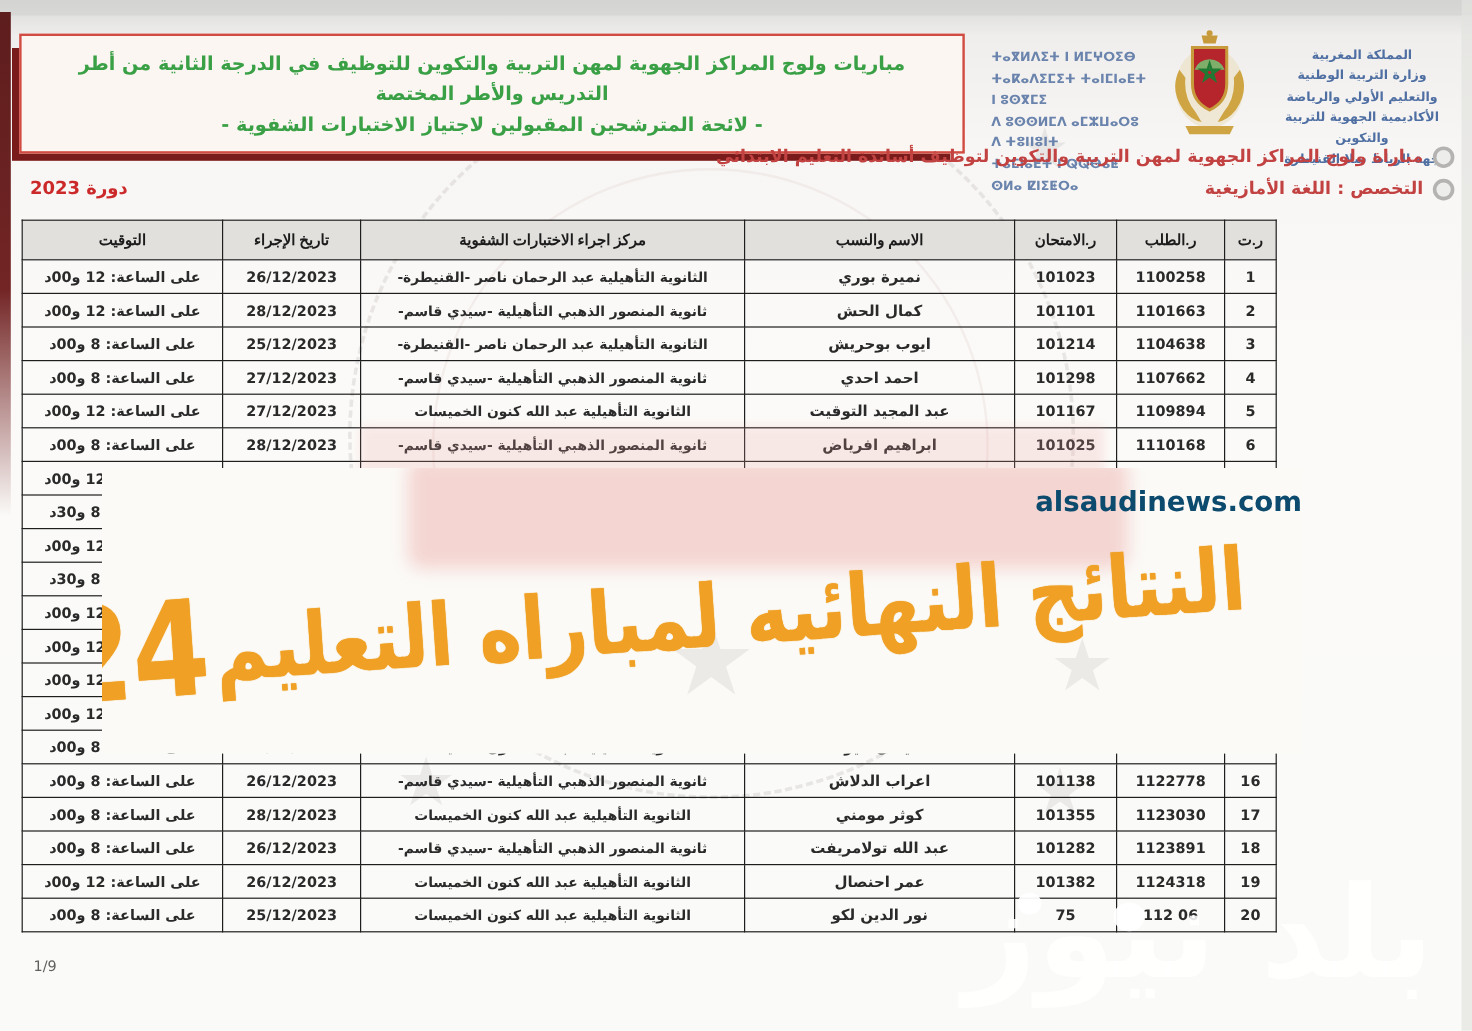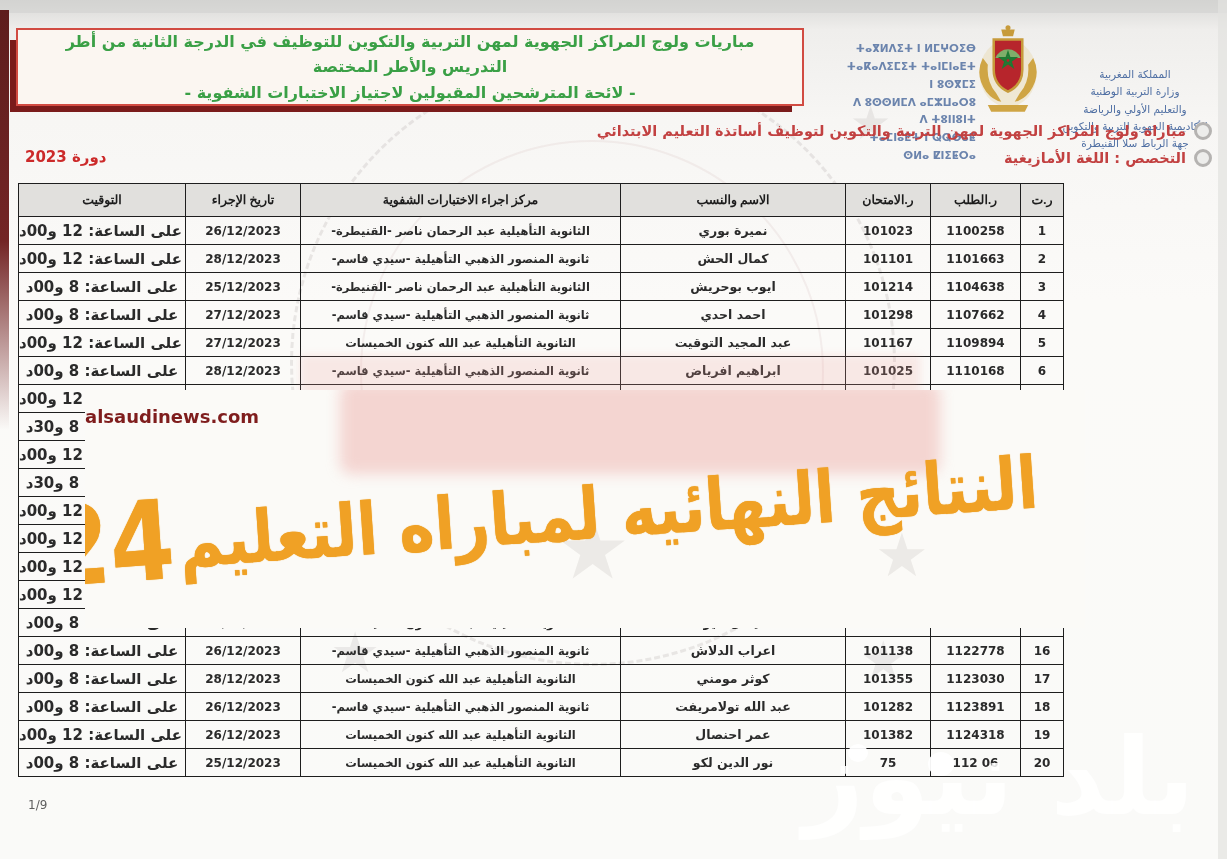--- a/index.html
+++ b/index.html
@@ -14,59 +14,59 @@
   .right-strip{position:absolute;right:0;top:0;width:9px;height:859px;background:#e3e2e0;opacity:.7;z-index:1;}
   .left-bar{position:absolute;left:0;top:10px;width:9px;height:420px;z-index:3;
     background:linear-gradient(180deg,#5e1d1d 0%,#732525 55%,rgba(115,37,37,0) 100%);}
   
   .decor{position:absolute;z-index:0;pointer-events:none;}
   .circle1{left:290px;top:60px;width:600px;height:600px;border:3px dashed rgba(160,150,148,.20);border-radius:50%;}
   .circle2{left:360px;top:140px;width:460px;height:460px;border:2px solid rgba(200,160,160,.14);border-radius:50%;}
   .star{color:rgba(130,120,120,.13);font-size:70px;}
   
   .notice-box{
-    position:absolute;left:16px;top:28px;width:788px;height:78px;z-index:4;
+    position:absolute;left:16px;top:28px;width:788px;height:100px;z-index:4;
     border:2.5px solid #d14b42;background:#fbf6f1;
     box-shadow:-9px 9px 0 -3px #7a1b1b;
     display:flex;flex-direction:column;justify-content:center;align-items:center;
     direction:rtl;text-align:center;padding:0 28px;box-sizing:border-box;
   }
   .notice-box .l1,.notice-box .l2{color:#3aa046;font-weight:bold;font-size:16px;line-height:1.6;filter:blur(.3px);}
   
-  .tifinagh{position:absolute;left:844px;top:40px;width:132px;text-align:right;
+  .tifinagh{position:absolute;left:826px;top:40px;width:132px;text-align:left;
     color:#6b84ad;font-size:10.5px;line-height:1.7;font-weight:bold;filter:blur(.5px);z-index:4;}
   .ministry{position:absolute;left:1051px;top:38px;width:168px;text-align:center;direction:rtl;
-    color:#4f6fa3;font-size:10.5px;line-height:1.65;font-weight:normal;filter:blur(.4px);z-index:4;margin-top:28px;}
+    color:#4f6fa3;font-size:10.5px;line-height:1.65;font-weight:bold;filter:blur(.4px);z-index:4;}
   .emblem{position:absolute;left:966px;top:24px;width:84px;height:100px;z-index:4;filter:blur(.4px);}
   
   .bullets{position:absolute;left:540px;top:122px;width:672px;z-index:4;}
   .bullet-line{display:flex;direction:rtl;align-items:center;gap:8px;margin-bottom:9px;}
   .bullet-ic{width:12px;height:12px;border-radius:50%;border:3px solid #b5b3b1;background:#ededeb;flex:0 0 auto;}
   .bullet-tx{color:#c24141;font-weight:bold;font-size:14.5px;white-space:nowrap;filter:blur(.25px);}
   .session{position:absolute;left:25px;top:148px;color:#cc2a2a;font-weight:bold;font-size:15px;direction:rtl;z-index:4;}
   
   .tablewrap{position:absolute;left:18px;top:183px;width:1045px;z-index:2;}
   table{table-layout:fixed;border-collapse:collapse;direction:rtl;width:1045px;}
   th,td{border:1.6px solid #1e1e1e;overflow:hidden;white-space:nowrap;text-align:center;vertical-align:middle;}
   th{height:30px;background:#e1e0dd;color:#1c1c1c;font-size:12.5px;font-weight:bold;font-family:Liberation Serif, serif;}
   td{height:27px;color:#2a2a2a;font-weight:bold;font-size:12px;padding:0 3px;}
   td.c-exam,td.c-app,td.c-date{direction:ltr;}
-  td.c-time{font-size:15px;}
+  td.c-time{font-size:12px;}
   td.c-name{font-size:12.5px;}
   td.c-center{font-size:11.5px;}
   
   .pink-band{position:absolute;left:300px;top:355px;width:620px;height:42px;z-index:5;
     background:rgba(238,160,155,.20);filter:blur(4px);pointer-events:none;}
   
   .banner{position:absolute;left:85px;top:390px;width:1000px;height:238px;background:#fbfaf7;z-index:10;overflow:hidden;}
   .banner-pink{position:absolute;left:255px;top:-8px;width:600px;height:92px;background:rgba(235,158,152,.40);
     border-radius:12px;filter:blur(7px);}
   .banner-star{position:absolute;color:rgba(150,140,138,.14);font-size:84px;}
-  .banner-url{position:absolute;left:0;right:0;top:16px;text-align:left;color:#7f1d1d;
-    font-size:18px;font-weight:bold;z-index:3;}
+  .banner-url{position:absolute;left:0;right:0;top:16px;text-align:right;color:#0c4a6e;
+    font-size:23px;font-weight:bold;z-index:3;}
   .banner-text{position:absolute;left:-40px;top:28px;width:1080px;height:186px;line-height:186px;
     text-align:center;direction:rtl;white-space:nowrap;z-index:2;
     transform:rotate(-4deg) scaleX(.84);transform-origin:50% 50%;
     color:#f0a125;font-weight:bold;text-shadow:0 0 1px #e8960f;}
   .banner-text .ar{font-size:72px;letter-spacing:-2px;}
   .banner-text .yr{font-size:110px;letter-spacing:-3px;vertical-align:-10px;}
   
   .corner-wm{position:absolute;right:-6px;top:722px;width:430px;z-index:12;direction:rtl;text-align:left;
     color:rgba(255,255,255,.86);font-size:106px;font-weight:bold;line-height:1.05;letter-spacing:3px;
     pointer-events:none;}

